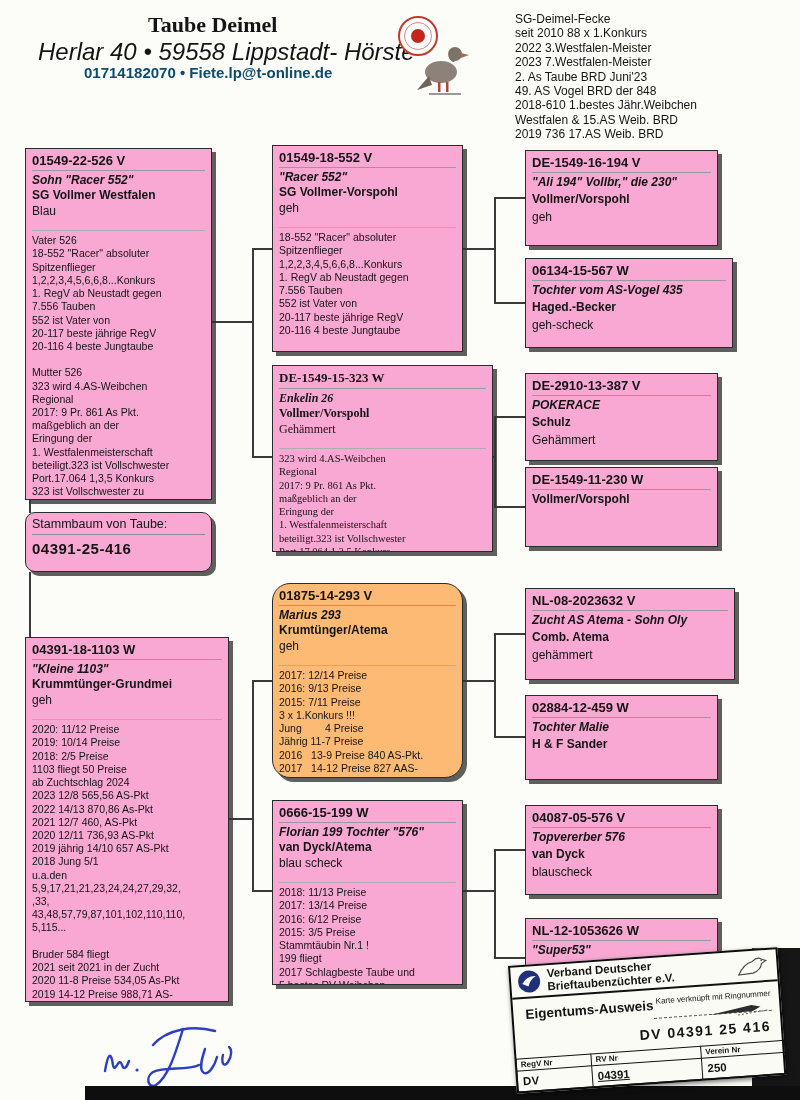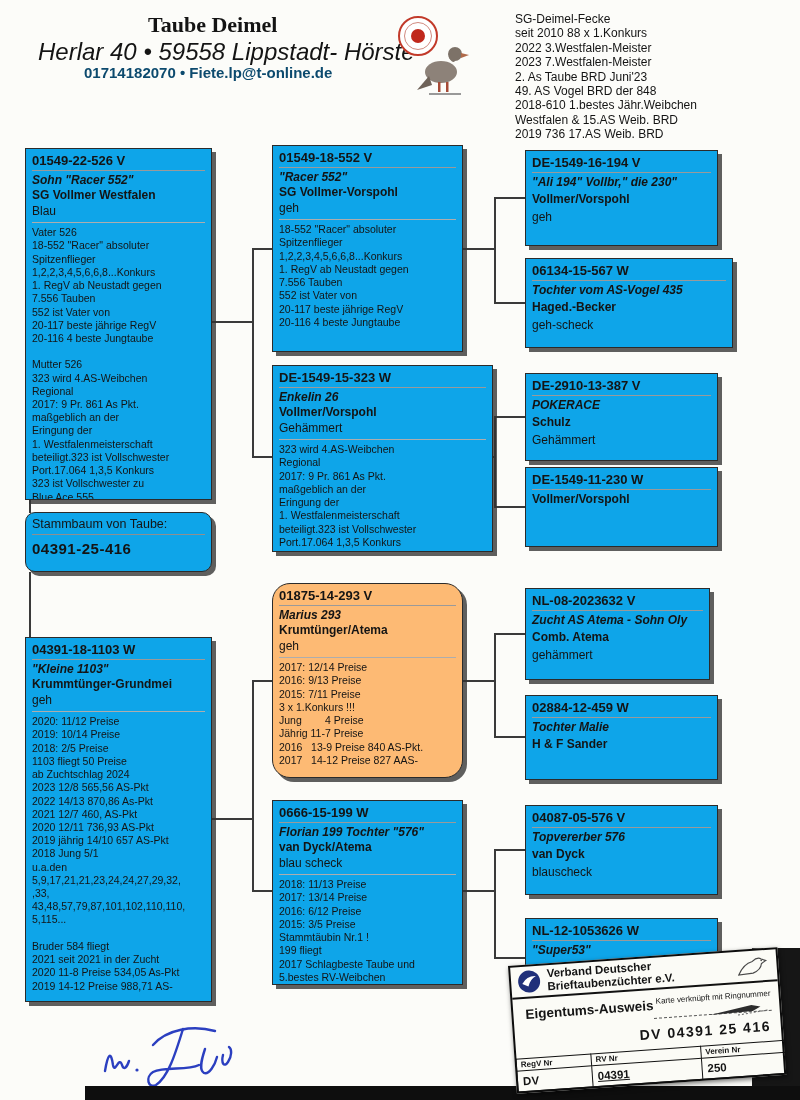--- a/index.html
+++ b/index.html
@@ -15,44 +15,44 @@
   .ach div{white-space:nowrap;}
 
   
   .badge{position:absolute;left:398px;top:16px;width:36px;height:36px;border-radius:50%;
          border:2px solid #c23a2a;background:#fff;}
   .badge-inner{position:absolute;inset:11px;border-radius:50%;background:#c0281c;}
   .badge-ring{position:absolute;inset:4px;border-radius:50%;border:1px solid #d08a80;}
   .logo-pigeon{position:absolute;left:415px;top:36px;}
 
   
-  .pbox{position:absolute;background:#0ea5e9;border:1px solid #2b2b2b;
+  .pbox{position:absolute;background:#f9a8d4;border:1px solid #2b2b2b;
         box-shadow:4px 4px 0 rgba(50,50,50,0.78);padding:4px 6px;overflow:hidden;box-sizing:border-box;}
   .pbox.highlight{background:#fdba74;border-radius:18px;}
   .pbox .ring{font-weight:bold;font-size:13px;border-bottom:1px solid #9a9a9a;
               padding-bottom:2px;margin-bottom:2px;white-space:nowrap;}
   .pbox .bname{font-weight:bold;font-style:italic;font-size:12px;line-height:1.25;}
   .pbox .breeder{font-weight:bold;font-size:12px;line-height:1.3;}
-  .pbox .color{font-size:12px;border-bottom:1px solid #adadad;padding-bottom:3px;margin-bottom:3px;line-height:1.3;}
+  .pbox .color{font-size:12px;border-bottom:1px solid #adadad;padding-bottom:11px;margin-bottom:3px;line-height:1.3;}
   .pbox.small .color{border-bottom:none;}
   .pbox .body{font-size:10.5px;line-height:1.26;white-space:pre-wrap;}
   .pbox.small .bname,.pbox.small .breeder,.pbox.small .color{margin-top:2px;}
 
   #box-father{left:25px;top:148px;width:187px;height:352px;}
   #box-subject{left:25px;top:512px;width:187px;height:60px;border-radius:10px;}
-  #box-mother{left:25px;top:637px;width:187px;height:365px;}
+  #box-mother{left:25px;top:637px;width:204px;height:365px;}
   #box-ff{left:272px;top:145px;width:191px;height:207px;}
-  #box-fm{left:272px;top:365px;width:221px;height:187px;}
+  #box-fm{left:272px;top:365px;width:221px;height:187px;font-family:Liberation Serif, serif;}
   #box-mf{left:272px;top:583px;width:191px;height:195px;}
   #box-mm{left:272px;top:800px;width:191px;height:185px;}
   #box-fff{left:525px;top:150px;width:193px;height:96px;}
   #box-ffm{left:525px;top:258px;width:208px;height:90px;}
   #box-fmf{left:525px;top:373px;width:193px;height:88px;}
   #box-fmm{left:525px;top:467px;width:193px;height:80px;}
-  #box-mff{left:525px;top:588px;width:185px;height:92px;}
+  #box-mff{left:525px;top:588px;width:210px;height:92px;}
   #box-mfm{left:525px;top:695px;width:193px;height:85px;}
   #box-mmf{left:525px;top:805px;width:193px;height:90px;}
   #box-mmm{left:525px;top:918px;width:193px;height:80px;}
 
   .subj-label{font-size:12.5px;border-bottom:1px solid #8f8f8f;padding-bottom:3px;margin-bottom:5px;}
   .subj-ring{font-weight:bold;font-size:15px;letter-spacing:0.5px;}
 
   
   .line{position:absolute;background:#3a3a3a;}
 

